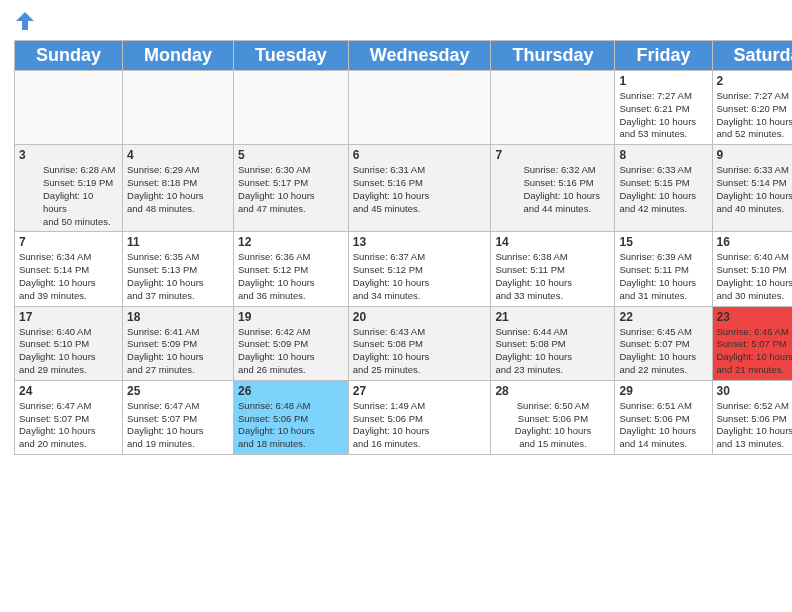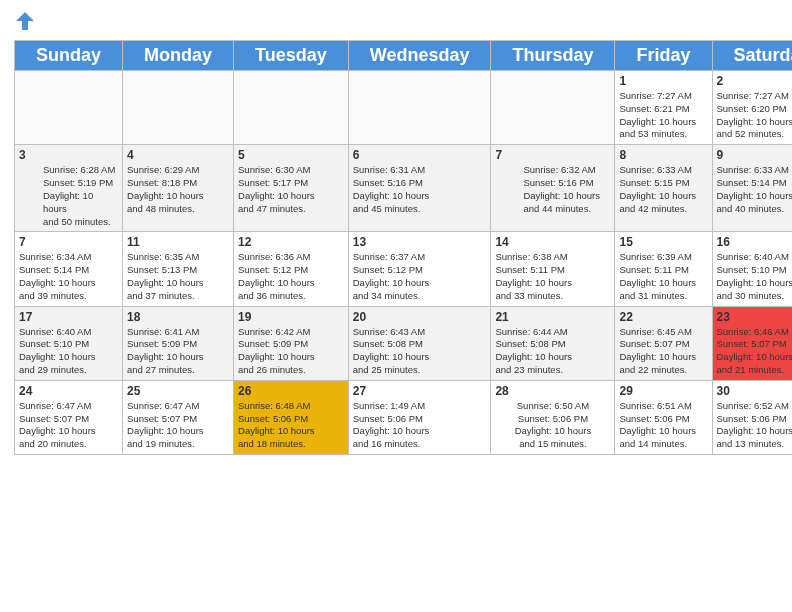--- a/index.html
+++ b/index.html
@@ -236,21 +236,21 @@
 Daylight: 10 hours
 and 20 minutes.</div>
           </td>
           <td style="background: rgb(255, 255, 255);">
             <span class="day-num">25</span>
             <div class="cell-info" style="white-space: pre-line;">Sunrise: 6:47 AM
 Sunset: 5:07 PM
 Daylight: 10 hours
 and 19 minutes.</div>
           </td>
-          <td style="background: #eab308; margin-left: 8px;">
+          <td style="background: #7dd3fc; margin-left: 8px;">
             <span class="day-num">26</span>
             <div class="cell-info" style="white-space: pre-line;">Sunrise: 6:48 AM
 Sunset: 5:06 PM
 Daylight: 10 hours
 and 18 minutes.</div>
           </td>
           <td style="background: rgb(255, 255, 255);">
             <span class="day-num">27</span>
             <div class="cell-info" style="white-space: pre-line;">Sunrise: 1:49 AM
 Sunset: 5:06 PM

